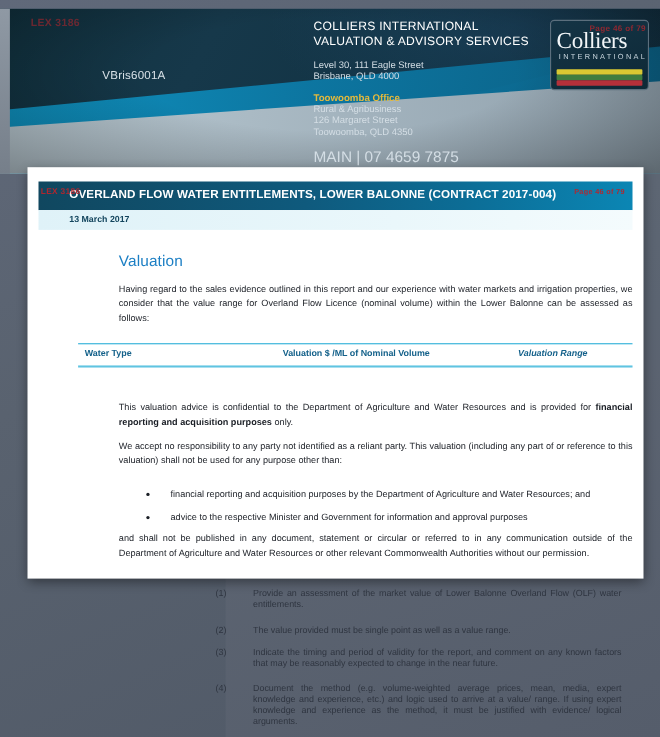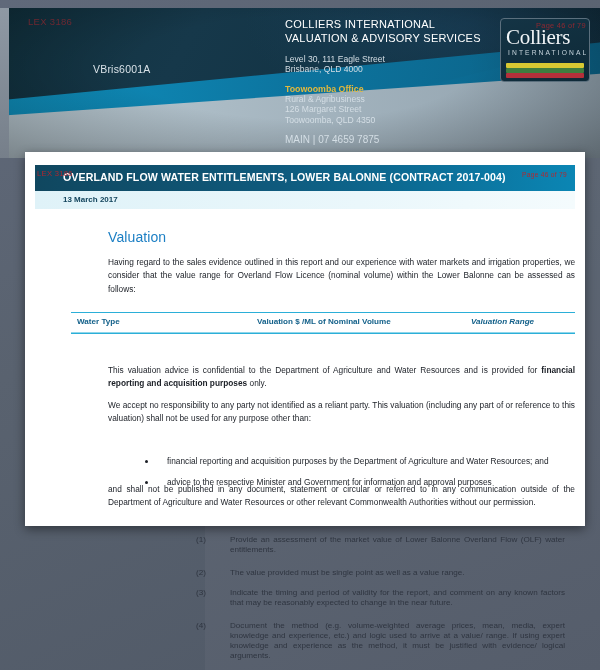--- a/index.html
+++ b/index.html
@@ -55,21 +55,21 @@
   .ref-code{
     position:absolute;left:93px;top:63px;
     color:#d9e2e8;font-size:10.5px;letter-spacing:.2px;
   }
 
   .lh-block{position:absolute;left:285px;top:18px;width:215px;color:#e7eef2;}
   .lh-title{font-size:11px;font-weight:normal;letter-spacing:.25px;line-height:13.5px;color:#ffffff;}
   .lh-addr{font-size:8.6px;line-height:10.4px;margin-top:9px;color:#d4dee5;}
   .lh-office{font-size:8.8px;font-weight:bold;color:#e3b93d;margin-top:9px;}
   .lh-addr2{font-size:8.6px;line-height:10.4px;color:#d4dee5;}
-  .lh-main{font-size:10px;margin-top:9px;color:#d4dee5;}
+  .lh-main{font-size:14px;margin-top:9px;color:#d4dee5;}
   .lh-web{font-size:8.4px;margin-top:11px;color:#bcd2de;}
 
   
   #logo{
     position:absolute;left:500px;top:18px;width:88px;height:62px;
     border:1px solid #5b6f7d;border-radius:4px;
     background:linear-gradient(160deg,#143445,#0e2937);
     overflow:hidden;
   }
   #logo .word{
@@ -78,21 +78,21 @@
   }
   #logo .sub{
     position:absolute;left:7px;top:30px;
     font-size:6.7px;letter-spacing:2.1px;color:#c7d5dd;
   }
   #logo .bar{position:absolute;left:5px;width:78px;height:5px;border-radius:1px;}
   #logo .b1{top:44px;background:#d9c832;}
   #logo .b2{top:49px;background:#3f7d3f;}
   #logo .b3{top:54px;background:#b4303a;}
 
-  .wm{position:absolute;color:#b7252c;font-weight:normal;letter-spacing:.3px;}
+  .wm{position:absolute;color:#b7252c;font-weight:bold;letter-spacing:.3px;}
   #wm-head-left{left:28px;top:16px;font-size:9.5px;opacity:.55;}
   #wm-head-right{left:536px;top:21px;font-size:7.4px;opacity:.75;}
 
   
   #report{
     position:absolute;left:25px;top:152px;width:560px;height:374px;
     background:#ffffff;
     box-shadow:0 3px 10px rgba(0,0,0,.45);
   }
   #title-bar{
@@ -121,21 +121,21 @@
 
   .body-p{
     position:absolute;color:#1b1f26;font-size:8.3px;line-height:13.4px;
     text-align:justify;
   }
   #p-intro{left:83px;top:104px;width:467px;}
   #p-conf{left:83px;top:212px;width:467px;}
   #p-accept{left:83px;top:247px;width:467px;}
   #p-shall{left:83px;top:331px;width:467px;}
 
-  .bullets{position:absolute;left:97px;top:288px;width:455px;margin:15px;padding:0;list-style:none;}
+  .bullets{position:absolute;left:97px;top:288px;width:455px;margin:3px;padding:0;list-style:none;}
   .bullets li{
     position:relative;padding-left:30px;color:#1b1f26;font-size:8.3px;line-height:13.4px;
     margin-bottom:8px;
   }
   .bullets li:before{
     content:"";position:absolute;left:8px;top:5px;width:3px;height:3px;border-radius:50%;
     background:#1b1f26;
   }
 
   

